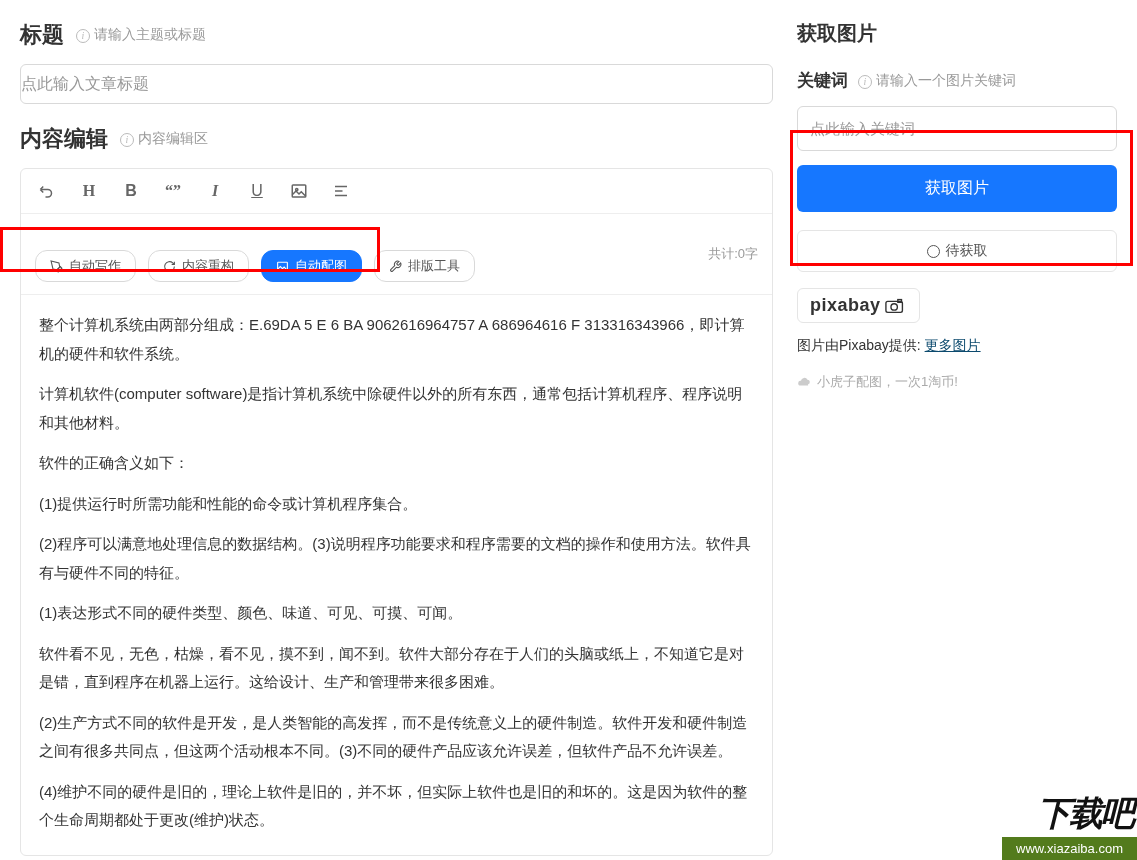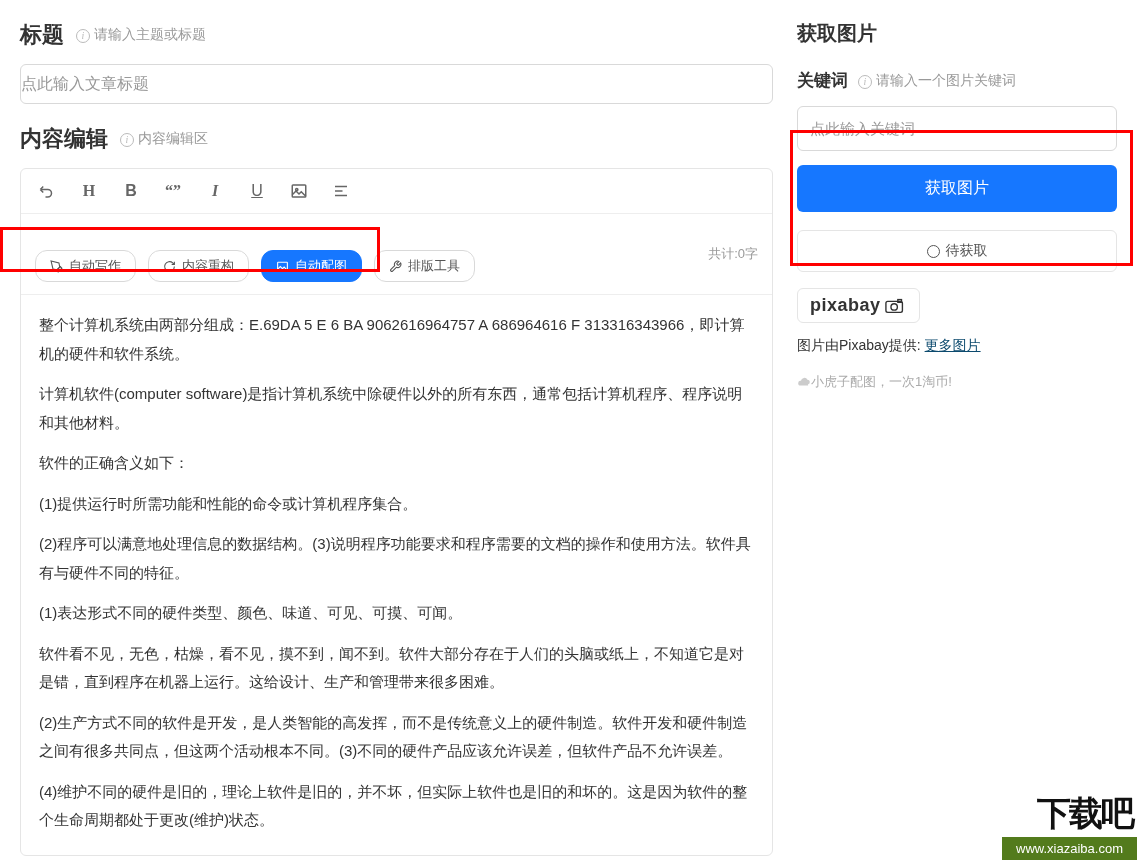--- a/index.html
+++ b/index.html
@@ -226,35 +226,36 @@
       font-size: 14px;
       color: #333;
       margin-bottom: 18px;
     }
     .attribution a { color: #0c4a6e; text-decoration: underline; }
     .tip-line {
       color: #aaa;
       font-size: 13px;
       display: flex;
       align-items: center;
-      gap: 0;
+      gap: 6px;
     }
     .tip-line svg { width: 14px; height: 14px; }
 
     .watermark {
       position: absolute;
       right: 0;
       bottom: 0;
       display: flex;
       flex-direction: column;
       align-items: flex-end;
     }
     .watermark-logo {
       font-size: 34px;
       font-weight: 900;
+      font-style: italic;
       color: #111;
       text-shadow: 2px 2px 0 #fff, -2px -2px 0 #fff, 2px -2px 0 #fff, -2px 2px 0 #fff;
       letter-spacing: -2px;
       padding-right: 4px;
     }
     .watermark-url {
       background: #537b1c;
       color: #fff;
       font-size: 13px;
       padding: 4px 14px;

